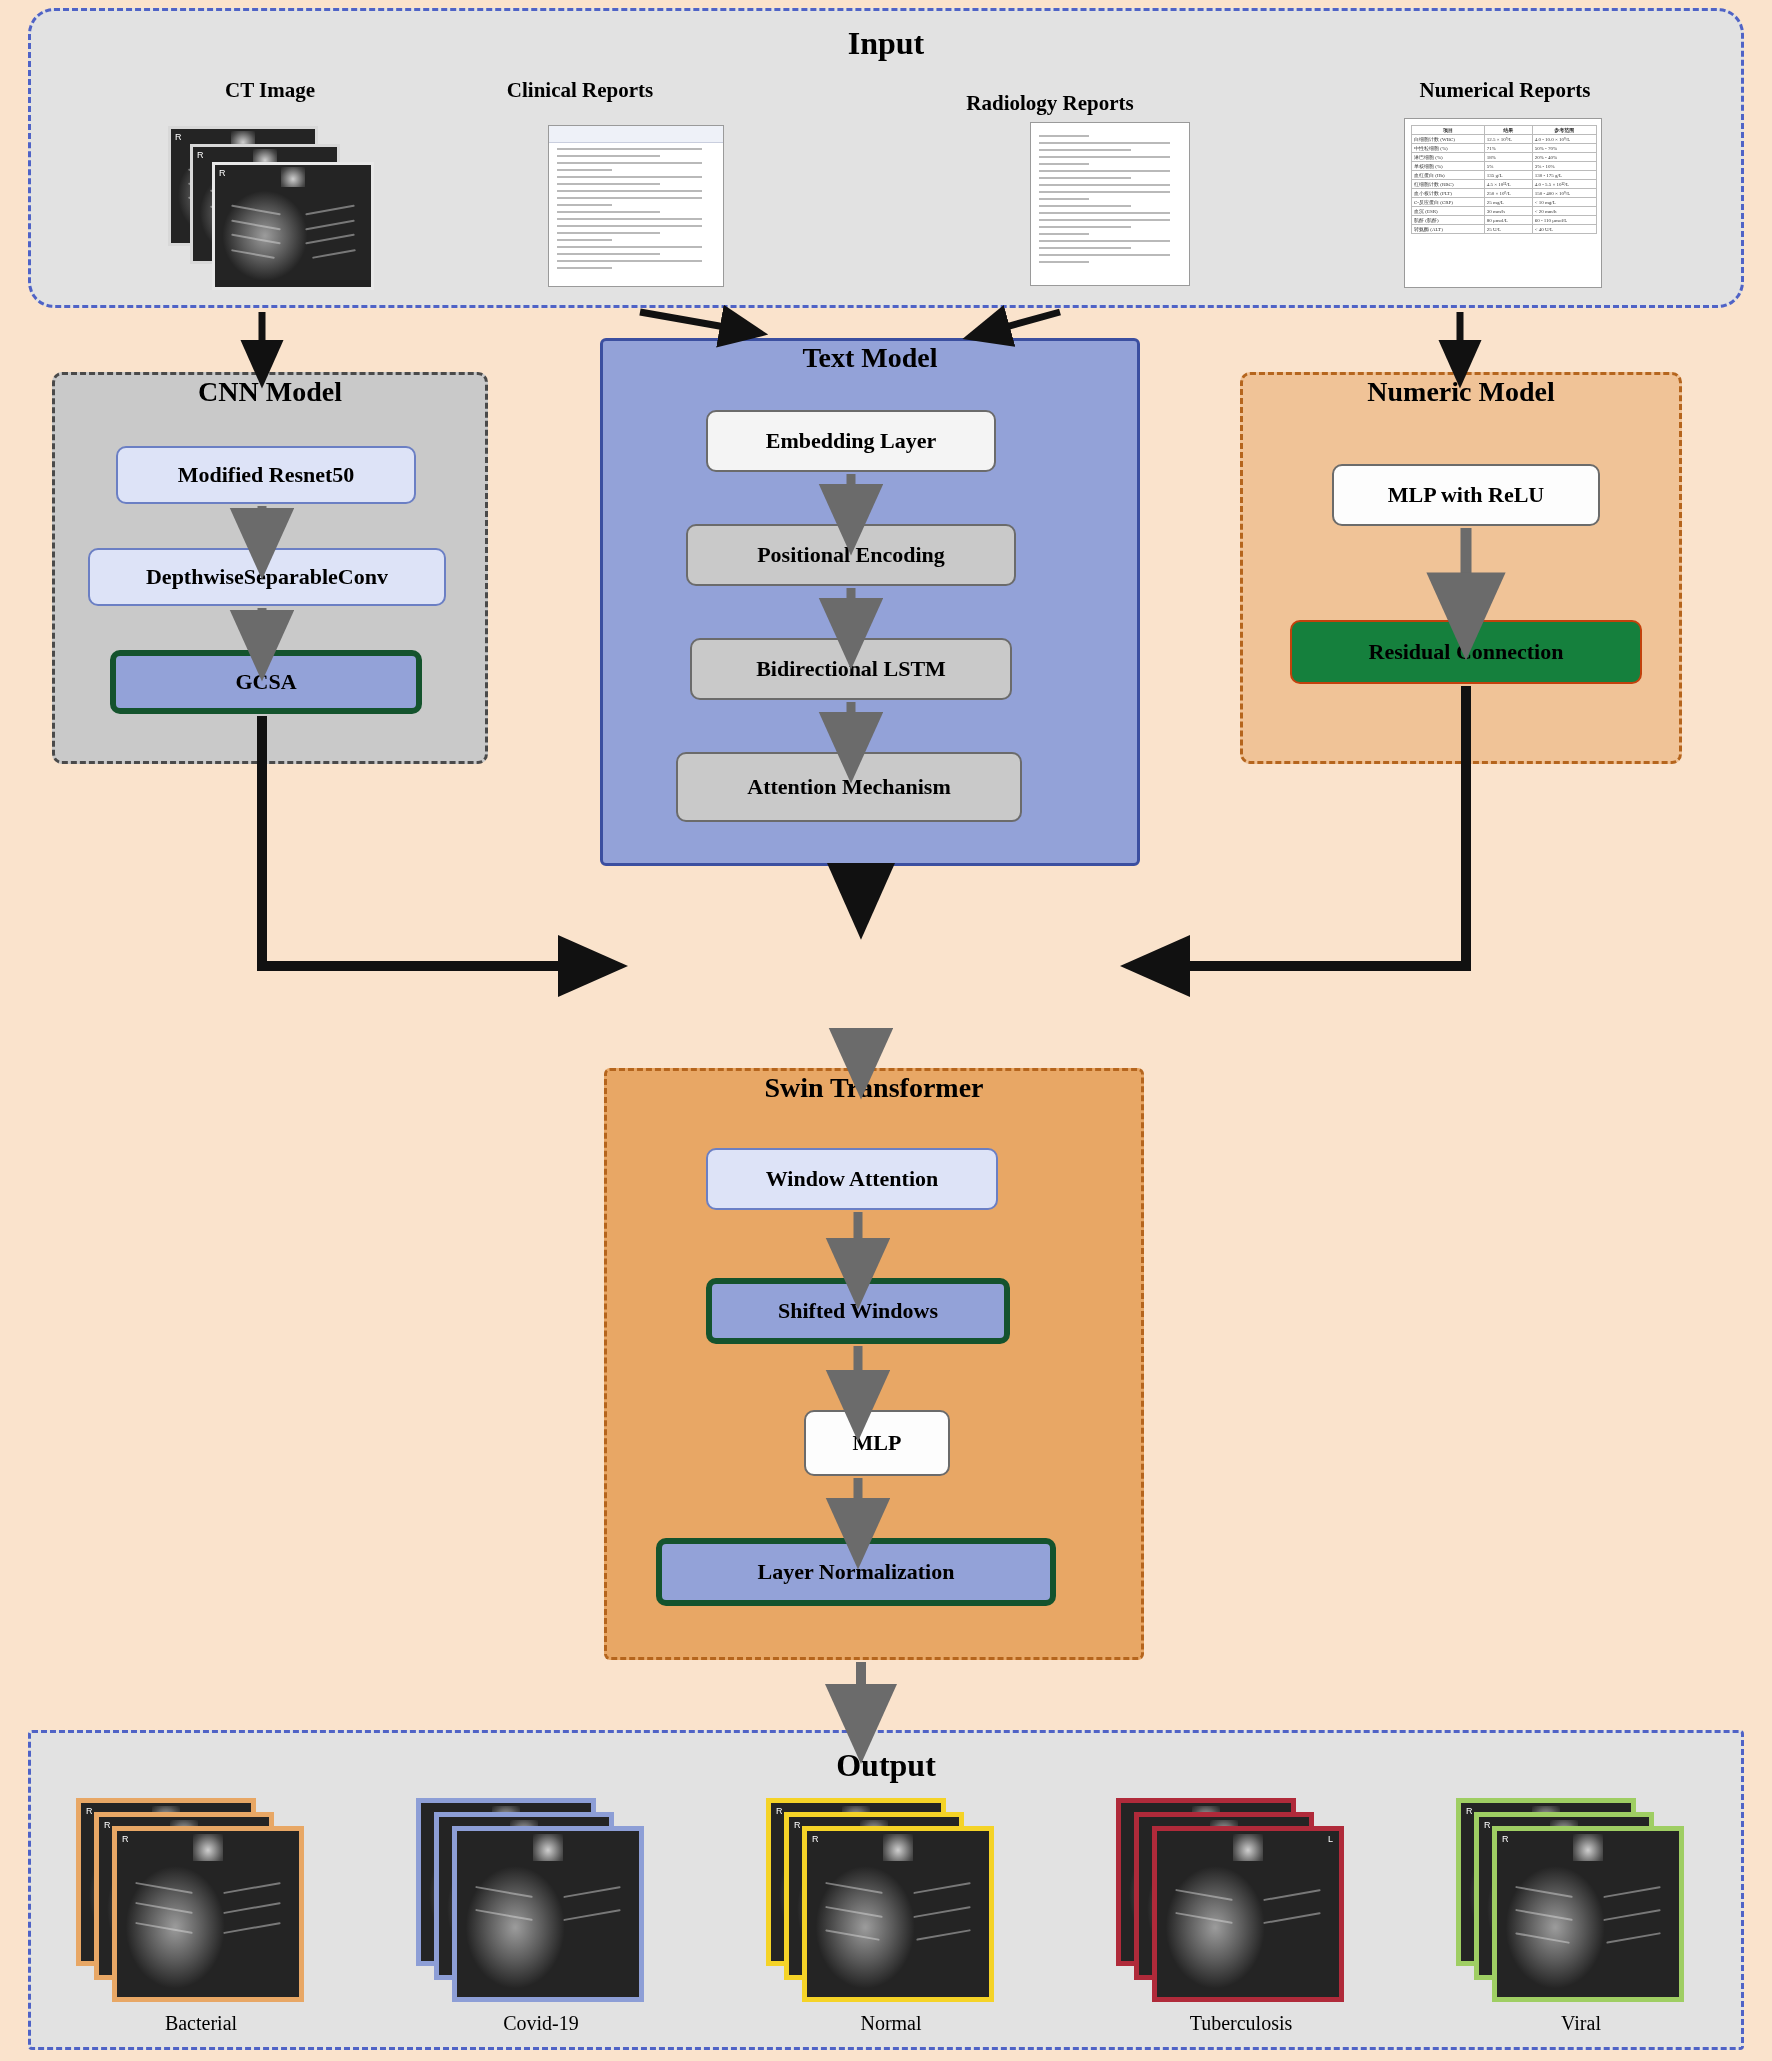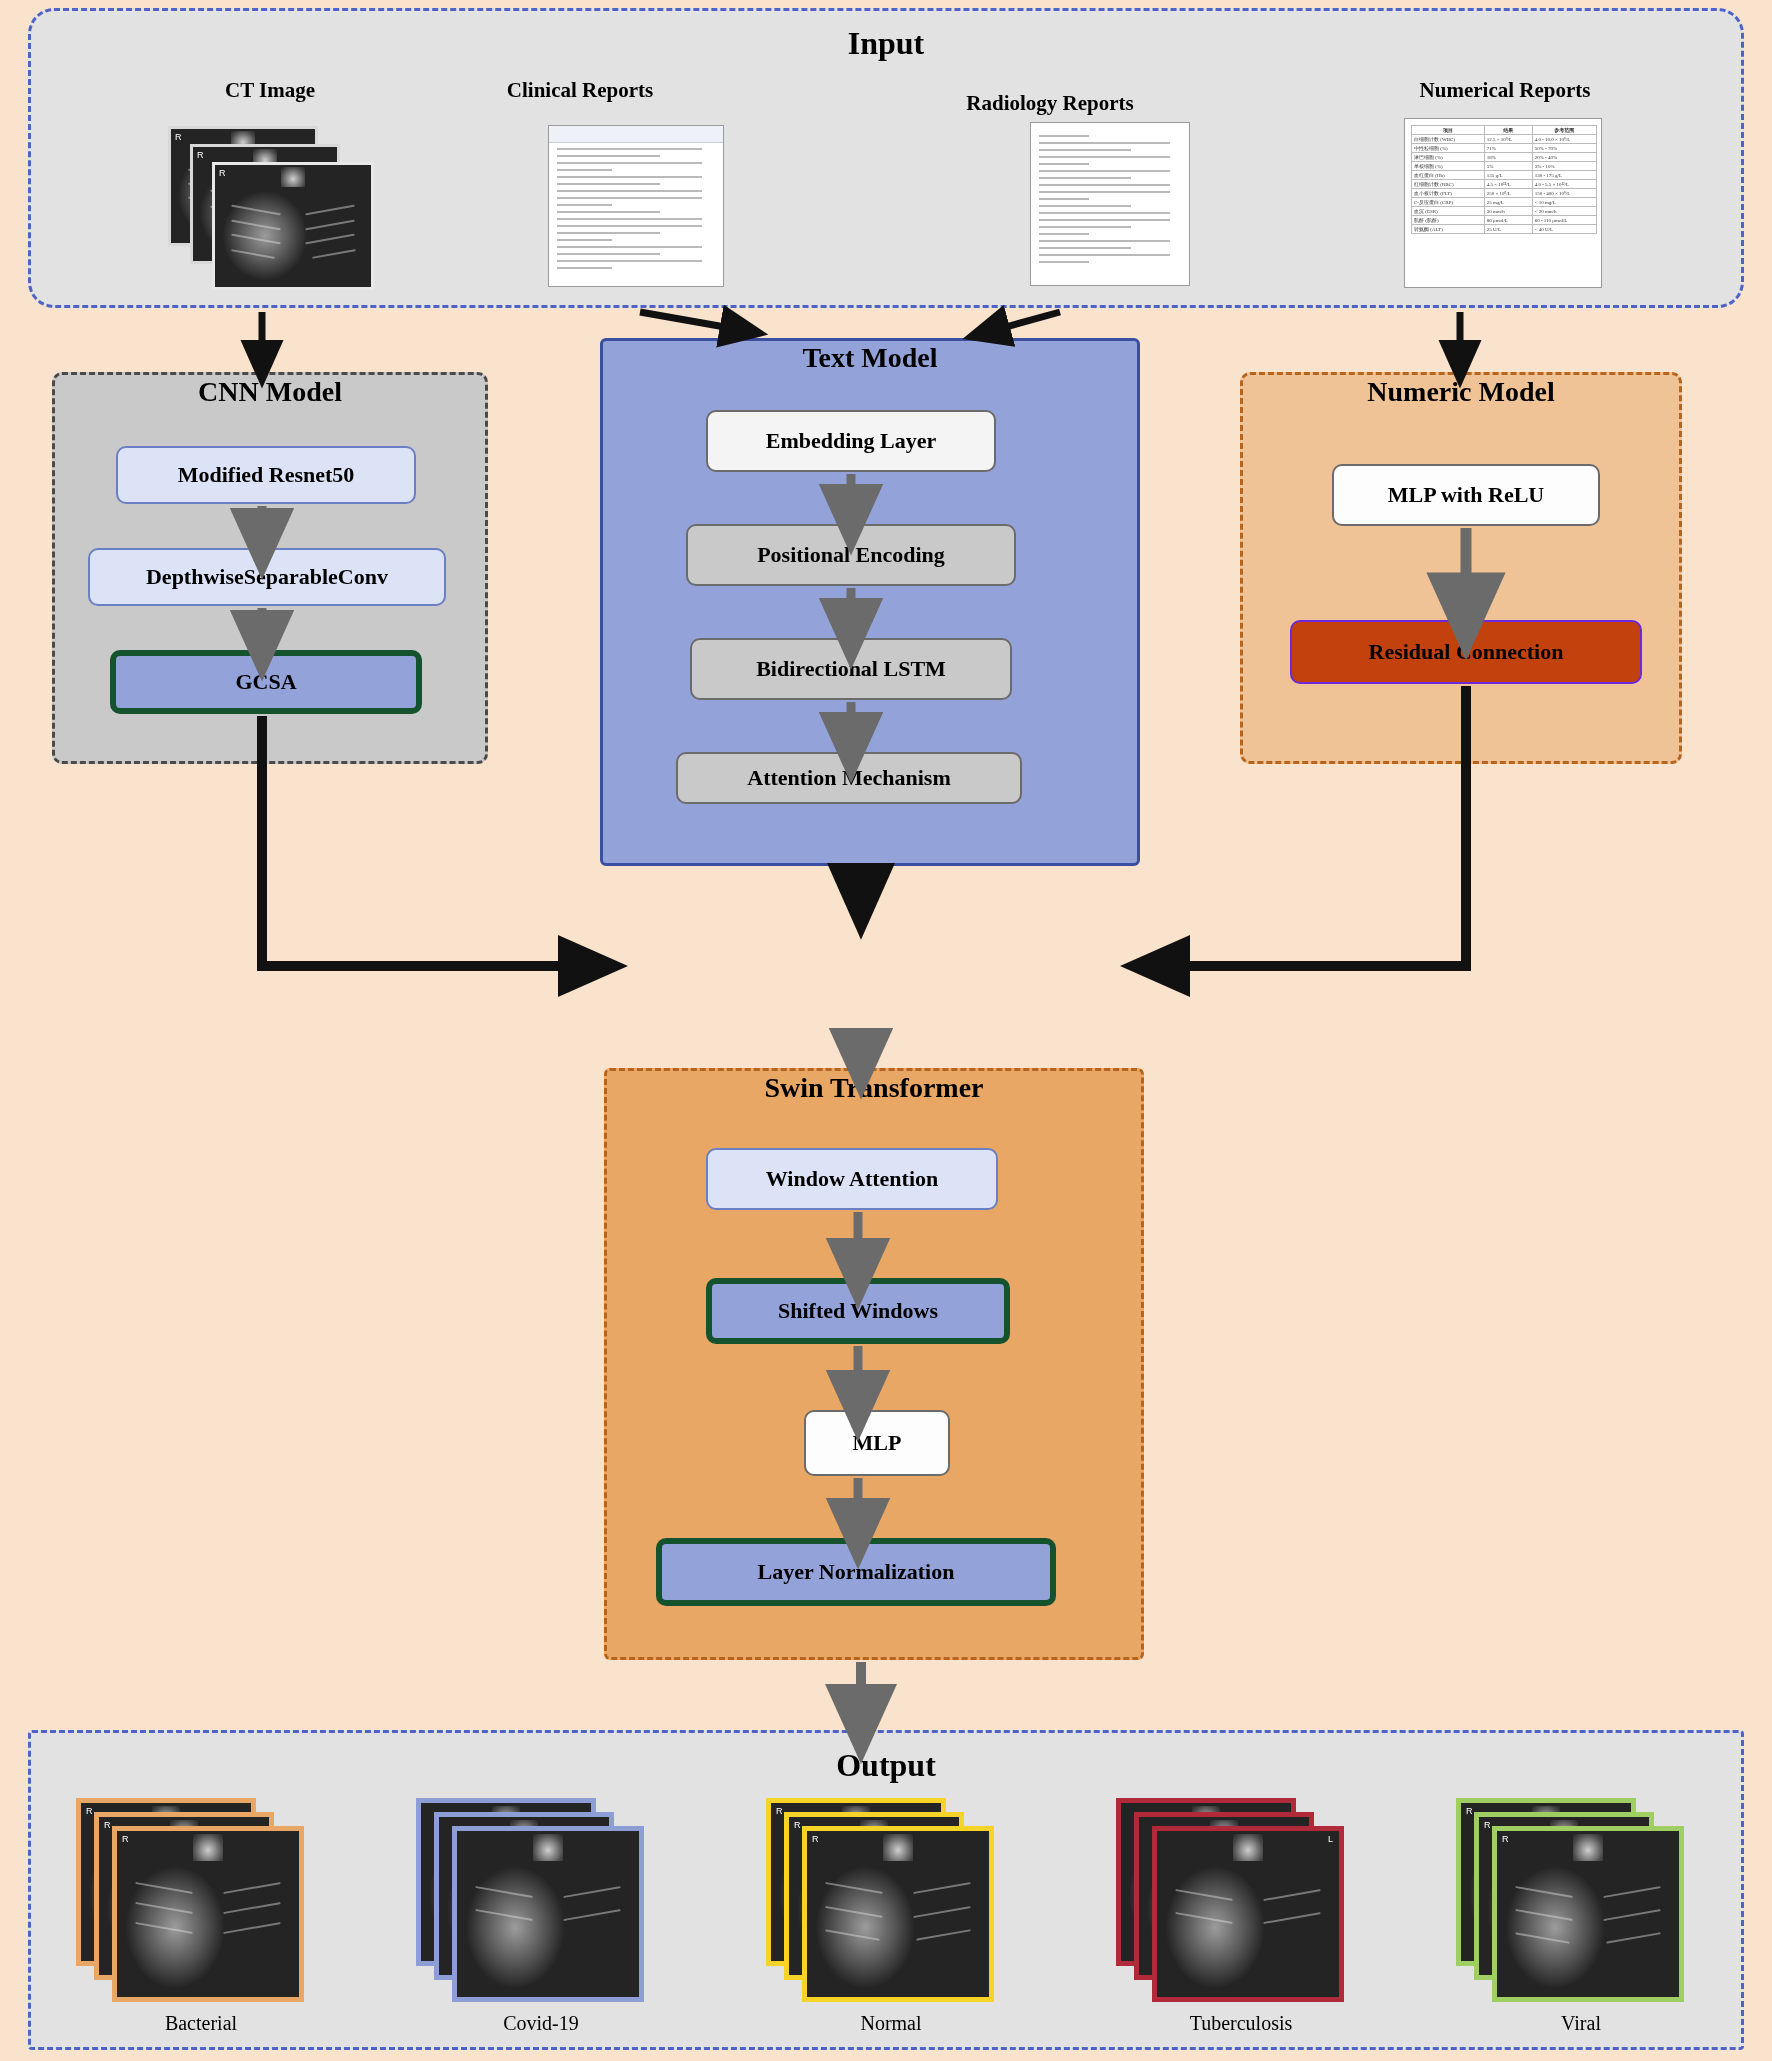--- a/index.html
+++ b/index.html
@@ -59,21 +59,21 @@
   .node{
     position:absolute;box-sizing:border-box;
     display:flex;align-items:center;justify-content:center;
     font-weight:bold;font-size:22px;color:#000;
     border-radius:10px;text-align:center;
   }
   .n-lightblue{background:#dde3f7;border:2px solid #6b7fc4;}
   .n-blue{background:#93a2d8;border:6px solid #14532d;}
   .n-grey{background:#c9c9c9;border:2px solid #6b6b6b;}
   .n-white{background:#f4f4f4;border:2px solid #6b6b6b;}
-  .n-orange{background:#c2410c;border:2px solid #6d28d9;}
+  .n-orange{background:#15803d;border:2px solid #c2410c;}
   .n-whiteplain{background:#fdfdfd;border:2px solid #6b6b6b;}
 
   .fusion-line1{
     position:absolute;left:0;top:14px;width:100%;text-align:center;
     font-weight:bold;font-size:27px;color:#000;
   }
   .fusion-line2{
     position:absolute;left:0;top:56px;width:100%;text-align:center;
     font-weight:bold;font-size:22px;color:#000;
   }
@@ -300,21 +300,21 @@
   </div>
   <div class="node n-white" style="left:706px;top:410px;width:290px;height:62px;">
     <span>Embedding Layer</span>
   </div>
   <div class="node n-grey" style="left:686px;top:524px;width:330px;height:62px;">
     <span>Positional Encoding</span>
   </div>
   <div class="node n-grey" style="left:690px;top:638px;width:322px;height:62px;">
     <span>Bidirectional LSTM</span>
   </div>
-  <div class="node n-grey" style="left:676px;top:752px;width:346px;height:52px;">
+  <div class="node n-grey" style="left:676px;top:752px;width:346px;height:70px;">
     <span>Attention Mechanism</span>
   </div>
 
   <div class="panel numeric-panel">
     <div class="panel-title">Numeric Model</div>
   </div>
   <div class="node n-whiteplain" style="left:1332px;top:464px;width:268px;height:62px;">
     <span>MLP with ReLU</span>
   </div>
   <div class="node n-orange" style="left:1290px;top:620px;width:352px;height:64px;">

